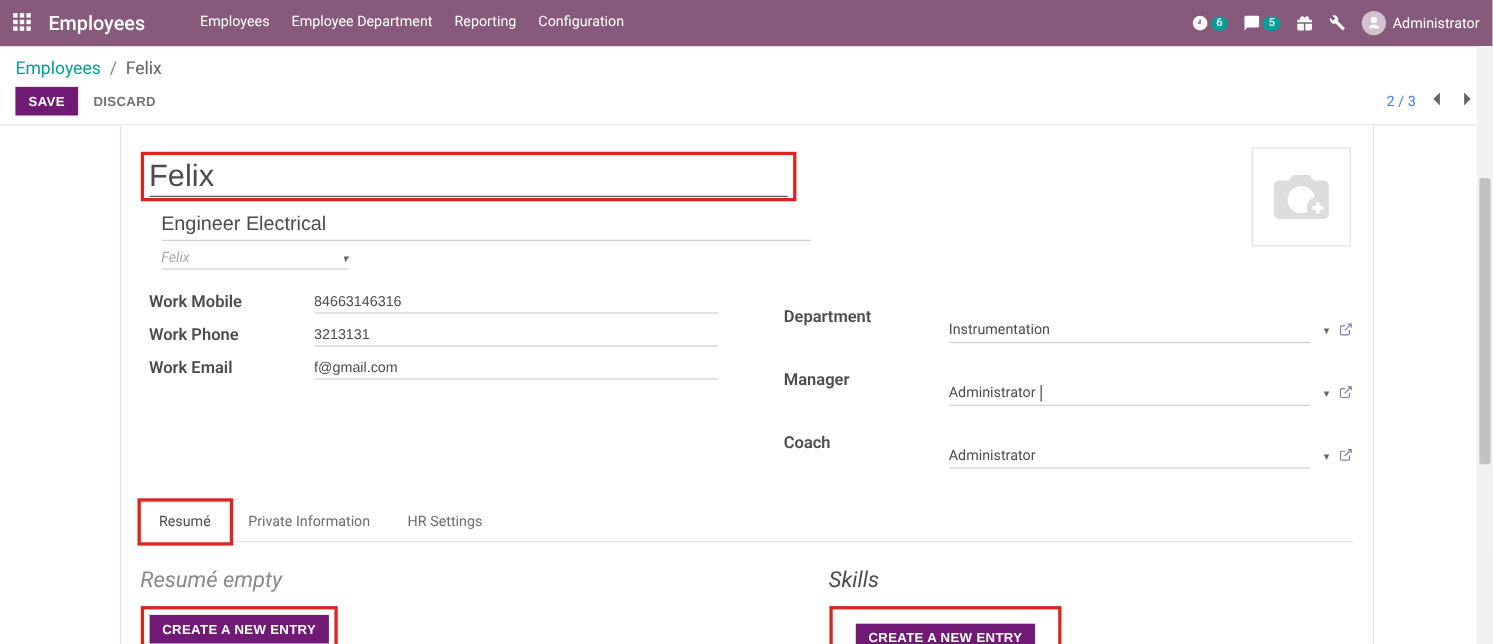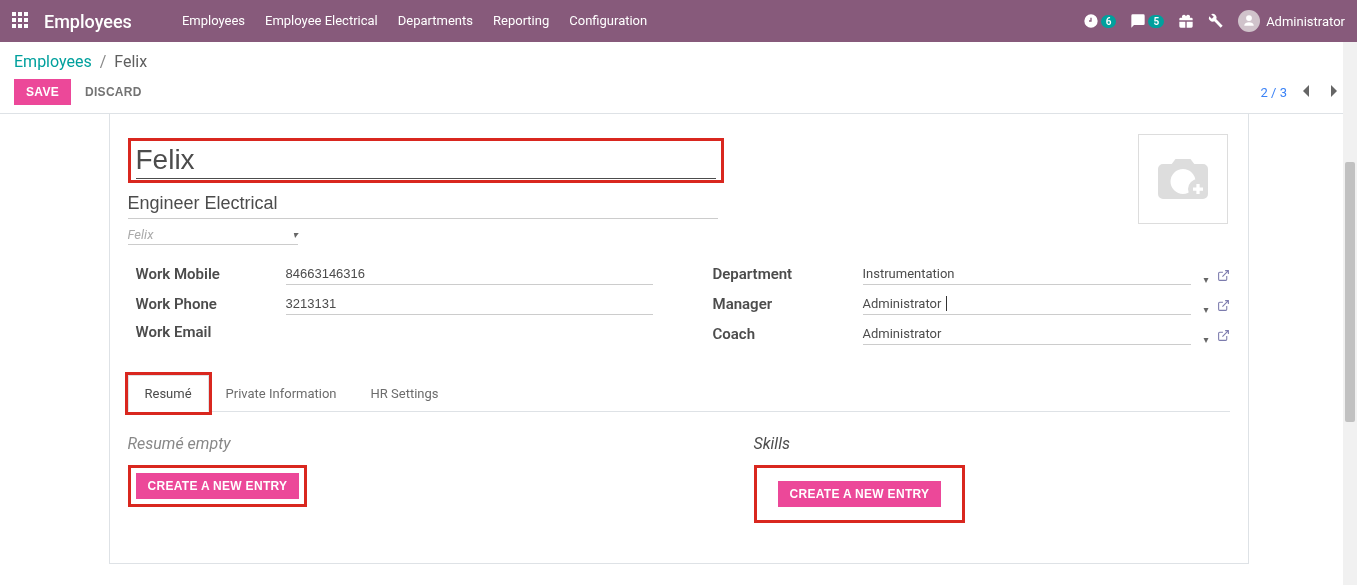--- a/index.html
+++ b/index.html
@@ -15,51 +15,51 @@
 .badge { background: #00a09d; color: #fff; border-radius: 8px; font-size: 10px; padding: 1px 5px; margin-left: 2px; font-weight: 600; }
 .user-block { display: flex; align-items: center; gap: 6px; cursor: pointer; }
 .avatar { width: 22px; height: 22px; border-radius: 50%; background: #d0c3cb; display: flex; align-items: center; justify-content: center; }
 .avatar svg { fill: #fff; }
 .subheader { padding: 10px 14px 8px; }
 .breadcrumb { font-size: 16px; margin-bottom: 8px; }
 .breadcrumb .root { color: #00a09d; cursor: pointer; }
 .breadcrumb .sep { color: #888; margin: 0 4px; }
 .breadcrumb .current { color: #5f5f5f; }
 .actions-row { display: flex; align-items: center; }
-.btn-primary { background: #ec4899; color: #fff; border: none; padding: 6px 12px; font-size: 12px; font-weight: 600; cursor: pointer; letter-spacing: 0.3px; }
+.btn-primary { background: #701a75; color: #fff; border: none; padding: 6px 12px; font-size: 12px; font-weight: 600; cursor: pointer; letter-spacing: 0.3px; }
 .btn-link { background: none; border: none; color: #737373; font-weight: 600; font-size: 12px; padding: 6px 14px; cursor: pointer; letter-spacing: 0.3px; }
 .pager { margin-left: auto; display: flex; align-items: center; gap: 10px; font-size: 13px; color: #3b82f6; }
 .pager-arrow { cursor: pointer; color: #666; padding: 4px; }
 .divider { border-bottom: 1px solid #dee2e6; }
 .content-wrap { display: flex; justify-content: center; padding: 0 8px; position: relative; }
 .form-card { width: 1140px; border: 1px solid #dee2e6; border-top: none; padding: 24px 18px 40px; background: #fff; position: relative; margin-top: 0; }
 .highlight-red { outline: 3px solid #d9271f; outline-offset: -3px; }
 .name-field { display: inline-block; padding: 4px 8px; margin-bottom: 6px; }
 .name-input { font-size: 28px; border: none; border-bottom: 1px solid #4c4c4c; outline: none; width: 580px; background: transparent; padding: 2px 0; color: #4c4c4c; font-weight: 400; }
 .jobtitle-input { font-size: 18px; border: none; border-bottom: 1px solid #ccc; outline: none; width: 590px; background: transparent; padding: 4px 0; color: #4c4c4c; margin-bottom: 6px; }
 .tags-field { display: flex; align-items: center; border-bottom: 1px solid #ccc; width: 170px; padding: 2px 0; color: #aaa; font-size: 13px; font-style: italic; cursor: pointer; margin-bottom: 18px; }
 .tags-field .caret { margin-left: auto; font-size: 10px; color: #666; }
 .photo-box { position: absolute; top: 20px; right: 20px; width: 90px; height: 90px; border: 1px solid #ddd; display: flex; align-items: center; justify-content: center; background: #fff; cursor: pointer; }
 .photo-box svg { fill: #ddd; }
 .fields-grid { display: flex; gap: 60px; }
 .field-col { flex: 1; }
 .field-row { display: flex; align-items: center; margin-bottom: 8px; }
 .field-label { width: 150px; font-weight: 600; font-size: 15px; color: #4c4c4c; }
 .field-input { flex: 1; border: none; border-bottom: 1px solid #ccc; padding: 3px 0; font-size: 13px; outline: none; background: transparent; color: #4c4c4c; }
-.field-select-wrap { flex: 1; display: flex; align-items: flex-end; gap: 8px; }
+.field-select-wrap { flex: 1; display: flex; align-items: center; gap: 8px; margin-top: 27px; }
 .field-select { flex: 1; border: none; border-bottom: 1px solid #ccc; padding: 3px 0; font-size: 13px; outline: none; background: transparent; position: relative; color: #4c4c4c; }
 .select-caret { font-size: 10px; color: #666; margin-left: 4px; }
 .ext-link { color: #7c7bad; cursor: pointer; }
 .tabs { display: flex; border-bottom: 1px solid #dee2e6; margin-top: 22px; }
 .tab { padding: 10px 16px; font-size: 13px; color: #6c6c6c; cursor: pointer; border: 1px solid transparent; border-bottom: none; margin-bottom: -1px; }
 .tab.active { border-color: #dee2e6; background: #fff; border-bottom: 1px solid #fff; color: #4c4c4c; }
 .tab-highlight { outline: 3px solid #d9271f; }
 .tab-content { display: flex; gap: 80px; padding-top: 22px; }
 .tab-section { flex: 1; }
-.section-title { font-size: 16px; font-style: italic; color: #888; margin-bottom: 12px; font-weight: 400; }
+.section-title { font-size: 20px; font-style: italic; color: #888; margin-bottom: 12px; font-weight: 400; }
 .section-title.skills { color: #4c4c4c; font-style: italic; }
 .create-btn-wrap { display: inline-block; padding: 8px; }
 .scrollbar-track { position: fixed; right: 0; top: 42px; width: 14px; height: calc(100% - 42px); background: #f1f1f1; }
 .scrollbar-thumb { position: absolute; top: 120px; width: 10px; left: 2px; height: 260px; background: #c1c1c1; border-radius: 2px; }
 </style>
 </head>
 <body>
 
 <div class="topbar">
   <div class="apps-icon">
@@ -69,22 +69,21 @@
       <span></span>
       <span></span>
       <span></span>
       <span></span>
       <span></span>
       <span></span>
   </div>
   <div class="brand">Employees</div>
   <div class="nav-items">
     <a>Employees</a>
-    <a>Employee Electrical</a>
-    <a>Departments</a>
+    <a>Employee Department</a>
     <a>Reporting</a>
     <a>Configuration</a>
   </div>
   <div class="topbar-right">
     <div class="icon-badge">
       <svg width="16" height="16" viewBox="0 0 24 24" fill="#fff">
           <path d="M12 2a10 10 0 1 0 10 10A10 10 0 0 0 12 2zm1 11h-4v-2h2V7h2z"></path>
         </svg>
       <span class="badge">6</span>
     </div>
@@ -144,40 +143,41 @@
           <path d="M9 2l-1.5 2H4a2 2 0 0 0-2 2v10a2 2 0 0 0 2 2h16a2 2 0 0 0 2-2V6a2 2 0 0 0-2-2h-3.5L15 2zm3 4a5 5 0 1 1-5 5 5 5 0 0 1 5-5z"></path>
           <circle cx="18" cy="14" r="4" fill="#ddd"></circle>
           <path d="M18 12v4M16 14h4" stroke="#fff" stroke-width="1.3"></path>
         </svg>
     </div>
 
     <div class="name-field highlight-red">
       <input class="name-input" value="Felix" style="">
     </div>
     <div style="clear:both"></div>
-    <div style="margin-left:0">
+    <div style="margin-left:19px">
       <input class="jobtitle-input" value="Engineer Electrical" style="">
       <div class="tags-field">
         <span>Felix</span>
         <span class="caret">▾</span>
       </div>
     </div>
 
     <div class="fields-grid" style="margin-left:8px">
       <div class="field-col">
         <div class="field-row">
           <div class="field-label">Work Mobile</div>
           <input class="field-input" value="84663146316" style="">
         </div>
         <div class="field-row">
           <div class="field-label">Work Phone</div>
           <input class="field-input" value="3213131" style="">
         </div>
         <div class="field-row">
           <div class="field-label">Work Email</div>
+          <input class="field-input" value="f@gmail.com" style="">
         </div>
       </div>
       <div class="field-col">
         <div class="field-row">
           <div class="field-label">Department</div>
           <div class="field-select-wrap">
             <div class="field-select"><span>Instrumentation</span></div>
             <span class="select-caret">▾</span>
             <span class="ext-link">
               <svg width="13" height="13" viewBox="0 0 24 24" fill="none" stroke="#7c7bad" stroke-width="2">

